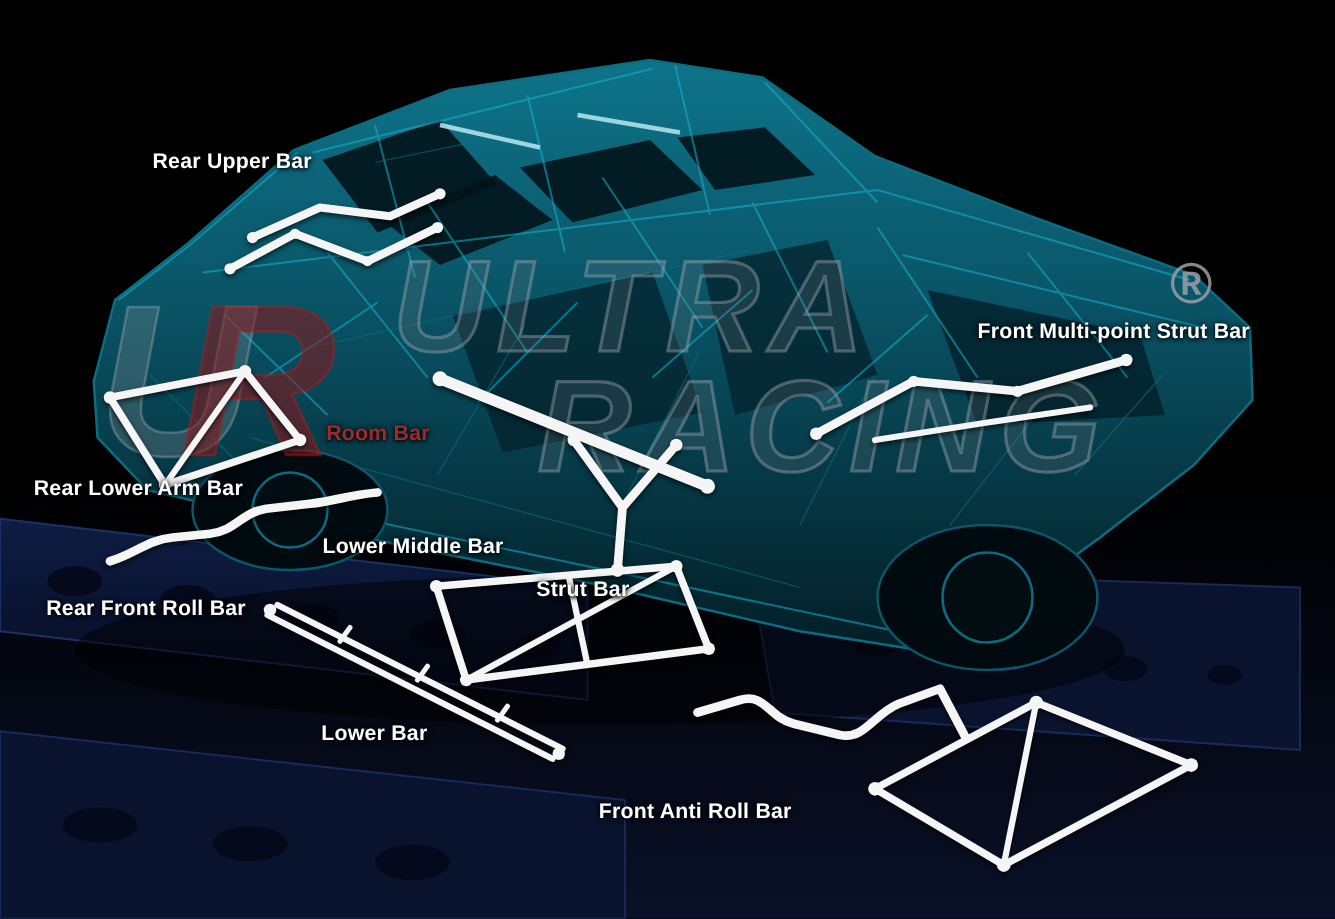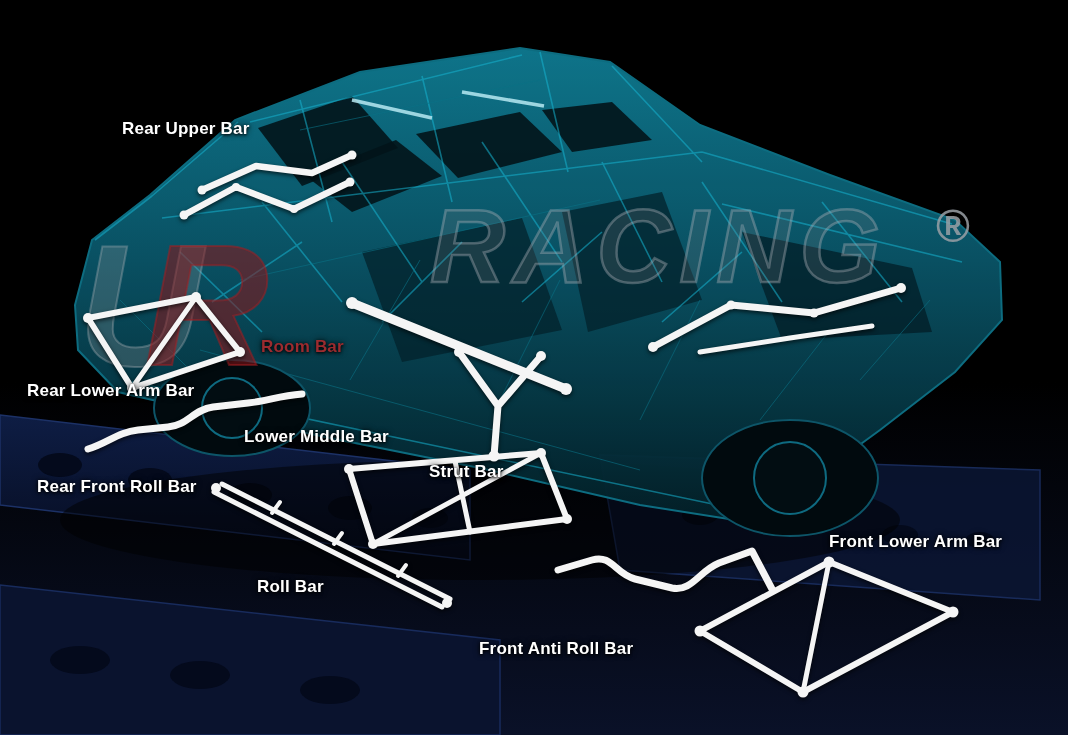--- a/index.html
+++ b/index.html
@@ -93,20 +93,21 @@
       <ellipse cx="232" cy="408" rx="78" ry="48" fill="#010a0e" stroke="#0d5568" stroke-width="2"></ellipse>
       <circle cx="232" cy="408" r="30" fill="#020d12" stroke="#0e6a80" stroke-width="2"></circle>
       <ellipse cx="790" cy="478" rx="88" ry="58" fill="#010a0e" stroke="#0d5568" stroke-width="2"></ellipse>
       <circle cx="790" cy="478" r="36" fill="#020d12" stroke="#0e6a80" stroke-width="2"></circle>
     </g>
   </svg>
 
   <div class="watermark">
     <div class="wm-logo"><span class="wm-u">U</span><span class="wm-r">R</span></div>
     <div class="wm-text">
+      <span class="wm-line1">ULTRA</span>
       <span class="wm-line2">RACING</span>
     </div>
   </div>
 
   <span class="regmark">®</span>
 
   <svg id="bars" class="layer" width="1068" height="735" viewBox="0 0 1068 735">
 
     <g>
       <path class="bar-stroke" stroke-width="6.5" d="M202 190 L256 166 L312 173 L352 155"></path>
@@ -184,20 +185,20 @@
       <circle class="bar-fill" cx="653" cy="347" r="5"></circle>
       <circle class="bar-fill" cx="731" cy="305" r="4.5"></circle>
       <circle class="bar-fill" cx="814" cy="313" r="4.5"></circle>
       <circle class="bar-fill" cx="901" cy="288" r="5"></circle>
     </g>
   </svg>
 
   <div class="label" style="left:122px;top:119px">Rear Upper Bar</div>
   <div class="label accent" style="left:261px;top:321px">Room Bar</div>
   <div class="label" style="left:27px;top:381px">Rear Lower Arm Bar</div>
-  <div class="label" style="left:244px;top:427px">Lower Middle Bar</div>
+  <div class="label" style="left:258px;top:427px">Lower Middle Bar</div>
   <div class="label" style="left:37px;top:477px">Rear Front Roll Bar</div>
   <div class="label" style="left:429px;top:462px">Strut Bar</div>
-  <div class="label" style="left:257px;top:577px">Roll Bar</div>
+  <div class="label" style="left:257px;top:577px">Lower Bar</div>
   <div class="label" style="left:479px;top:639px">Front Anti Roll Bar</div>
-  <div class="label" style="left:829px;top:532px">Front Lower Arm Bar</div>
+  <div class="label" style="left:782px;top:255px">Front Multi-point Strut Bar</div>
 
 </div>
 
 </body></html>

